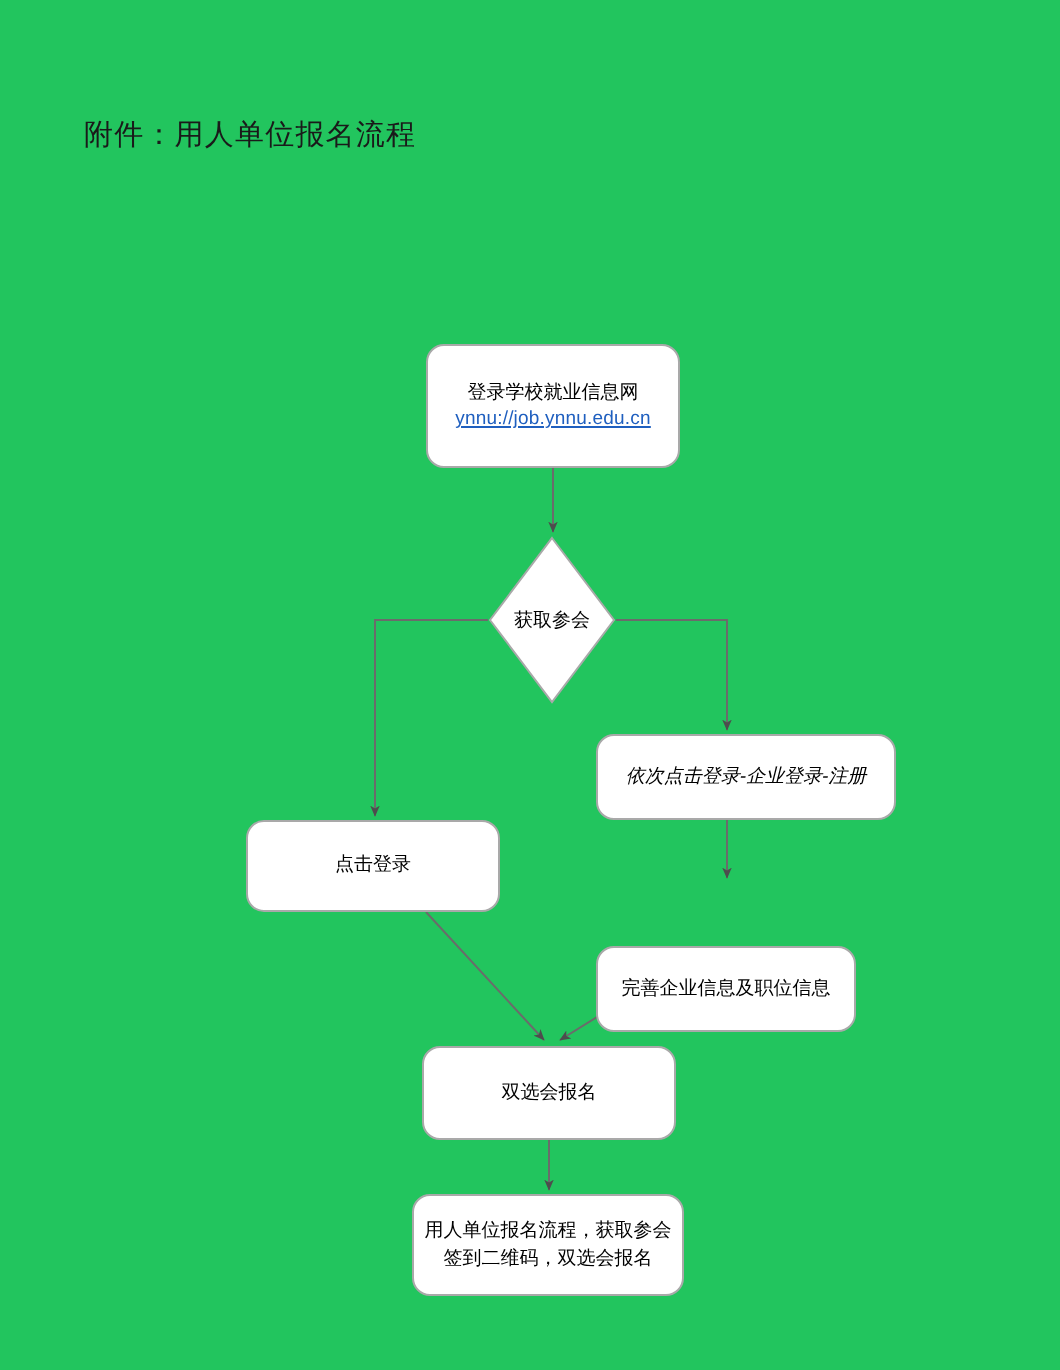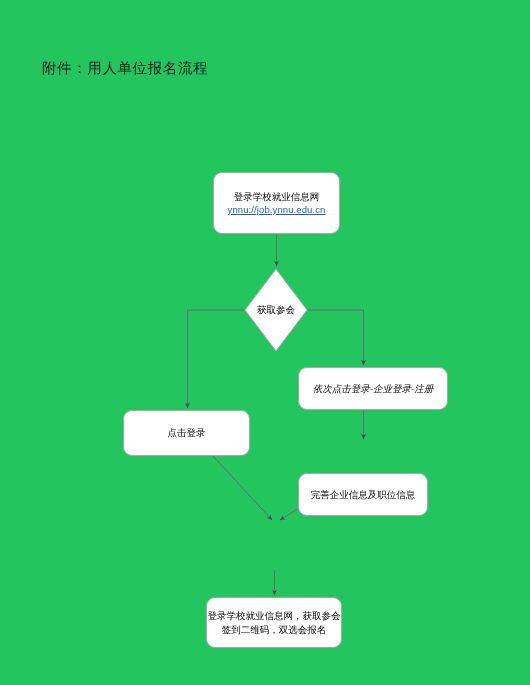--- a/index.html
+++ b/index.html
@@ -149,19 +149,22 @@
   </div>
 
   <div class="node" id="node-register">
     <span class="line">依次点击登录-企业登录-注册</span>
   </div>
 
   <div class="node" id="node-profile">
     <span class="line">完善企业信息及职位信息</span>
   </div>
 
+  <div class="node" id="node-fair">
+    <span class="line">双选会报名</span>
+  </div>
 
   <div class="node" id="node-confirm">
-    <span class="line">登录学校就业信息网，获取参会</span>
+    <span class="line">用人单位报名流程，获取参会</span>
     <span class="line">签到二维码，双选会报名</span>
   </div>
 
 </div>
 
 </body></html>

